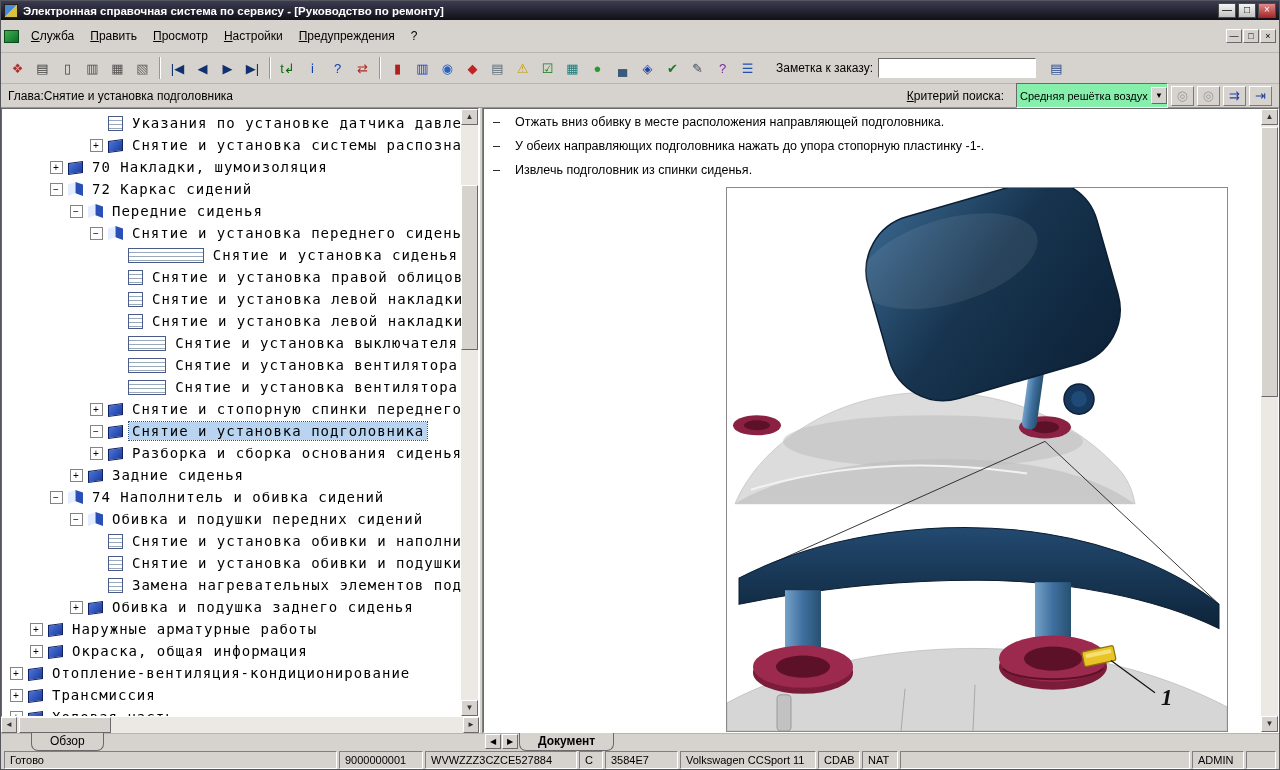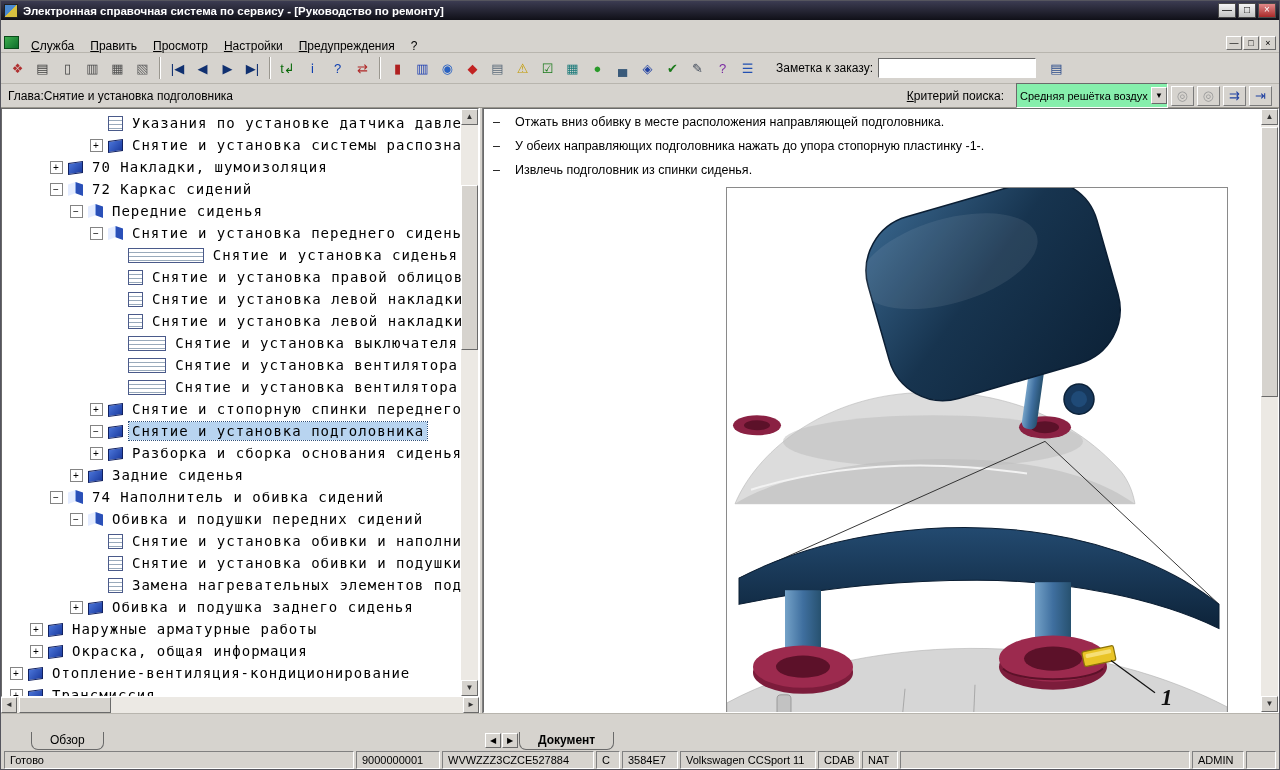--- a/index.html
+++ b/index.html
@@ -6,21 +6,21 @@
 html,body{width:1280px;height:770px;overflow:hidden}
 body{font-family:"Liberation Sans",sans-serif;background:#d6d3ce;color:#000;font-size:12px}
 .app{width:1280px;height:770px;display:flex;flex-direction:column;border:1px solid #55555e;background:#d6d3ce}
 
 .titlebar{height:19px;background:linear-gradient(#3c3c52,#101018);display:flex;align-items:center;padding:0 3px;color:#fff;flex:none}
 .appicon{width:14px;height:14px;background:linear-gradient(135deg,#4a8ad0 0 50%,#d8c040 50% 100%);border:1px solid #222;flex:none}
 .title-text{font-size:11.5px;font-weight:bold;margin-left:5px;flex:1;white-space:nowrap;overflow:hidden}
 .winbtn{width:18px;height:15px;margin-left:2px;background:linear-gradient(#f4f4f4,#c2c2c2);border:1px solid #4a4a4a;font-size:10px;line-height:12px;text-align:center;color:#000;flex:none}
 .winbtn.close{background:linear-gradient(#e28a8a,#a82a2a);color:#fff}
 
-.menubar{height:32px;display:flex;align-items:flex-start;border-bottom:1px solid #b8b5ae;padding:16px 3px;flex:none}
+.menubar{height:32px;display:flex;align-items:center;border-bottom:1px solid #b8b5ae;padding:16px 3px;flex:none}
 .sysicon{width:15px;height:13px;background:linear-gradient(135deg,#3fae4f,#0c6e2a);border:1px solid #0a4a1a;margin-right:4px;flex:none}
 .menu-item{display:inline-block;padding:3px 8px;font-size:12px;cursor:default}
 .menu-item::first-letter{text-decoration:underline}
 .mdibtns{margin-left:auto;display:flex}
 .mdibtn{width:16px;height:14px;margin-left:1px;background:#d6d3ce;border:1px solid;border-color:#fff #6a6a6a #6a6a6a #fff;font-size:9px;line-height:12px;text-align:center}
 
 .toolbar{height:31px;display:flex;align-items:center;padding:1px 4px;border-bottom:1px solid #b8b5ae;flex:none}
 .tbtn{width:25px;height:25px;display:flex;align-items:center;justify-content:center;border:1px solid transparent;background:transparent;flex:none}
 .tglyph{font-size:13px;line-height:1}
 .tsep{width:2px;height:22px;border-left:1px solid #9a978f;border-right:1px solid #fff;margin:0 4px;flex:none}
@@ -60,21 +60,21 @@
 .hthumb{position:absolute;top:0;bottom:0;background:#d6d3ce;border:1px solid;border-color:#fff #6a6a6a #6a6a6a #fff}
 .splitter{width:4px;background:#d6d3ce;border-left:1px solid #fff;border-right:1px solid #808080;flex:none}
 
 .right-col{flex:1;display:flex;flex-direction:column;min-width:0}
 .doc-wrap{flex:1;display:flex;min-height:0;border:1px solid;border-color:#6a6a6a #fff #fff #6a6a6a;background:#fff}
 .doc{flex:1;overflow:hidden;padding:6px 4px 0 9px}
 .bullet{display:flex;font-size:12.5px;margin-bottom:10px}
 .bullet .dash{width:22px;flex:none}
 .figure{width:502px;height:545px;margin:8px 0 0 233px;border:1px solid #8a8a8a;background:#fff}
 
-.tabsrow{height:37px;display:flex;align-items:flex-end;flex:none;border-top:1px solid #b8b5ae}
+.tabsrow{height:17px;display:flex;align-items:center;flex:none;border-top:1px solid #b8b5ae}
 .tabs-left{width:482px;display:flex;padding-left:30px;flex:none}
 .tabs-right{flex:1;display:flex;padding-left:2px}
 .tabnav{width:16px;height:15px;margin:1px 1px 0 0;background:#d6d3ce;border:1px solid;border-color:#fff #6a6a6a #6a6a6a #fff;font-size:8px;line-height:13px;text-align:center}
 .tab{padding:1px 18px 2px;font-size:12px;background:#d6d3ce;border:1px solid #6a6a6a;border-top:none;border-radius:0 0 7px 7px;white-space:nowrap}
 .tab.active{font-weight:bold}
 
 .statusbar{height:19px;display:flex;align-items:stretch;padding:1px 3px;gap:2px;flex:none}
 .seg{border:1px solid;border-color:#808080 #fff #fff #808080;font-size:11px;padding:8px 5px;display:flex;align-items:center;white-space:nowrap;overflow:hidden}
 .seg.msg{flex:1}
 </style>
@@ -496,21 +496,21 @@
       <span class="tab active">Документ</span>
     </div>
   </div>
 
   <div class="statusbar">
     <span class="seg msg">Готово</span>
     <span id="status-segments" style="display:flex;gap:2px">
         <span class="seg" style="width: 84px;">9000000001</span>
         <span class="seg" style="width: 152px;">WVWZZZ3CZCE527884</span>
         <span class="seg" style="width: 24px;">C</span>
-        <span class="seg" style="width: 56px;">3584E7</span>
+        <span class="seg" style="width: 73px;">3584E7</span>
         <span class="seg" style="width: 136px;">Volkswagen CCSport 11</span>
         <span class="seg" style="width: 42px;">CDAB</span>
         <span class="seg" style="width: 36px;">NAT</span>
         <span class="seg" style="width: 290px;"></span>
         <span class="seg" style="width: 52px;">ADMIN</span>
         <span class="seg" style="width: 30px;"></span>
       </span>
   </div>
 
 </div>

